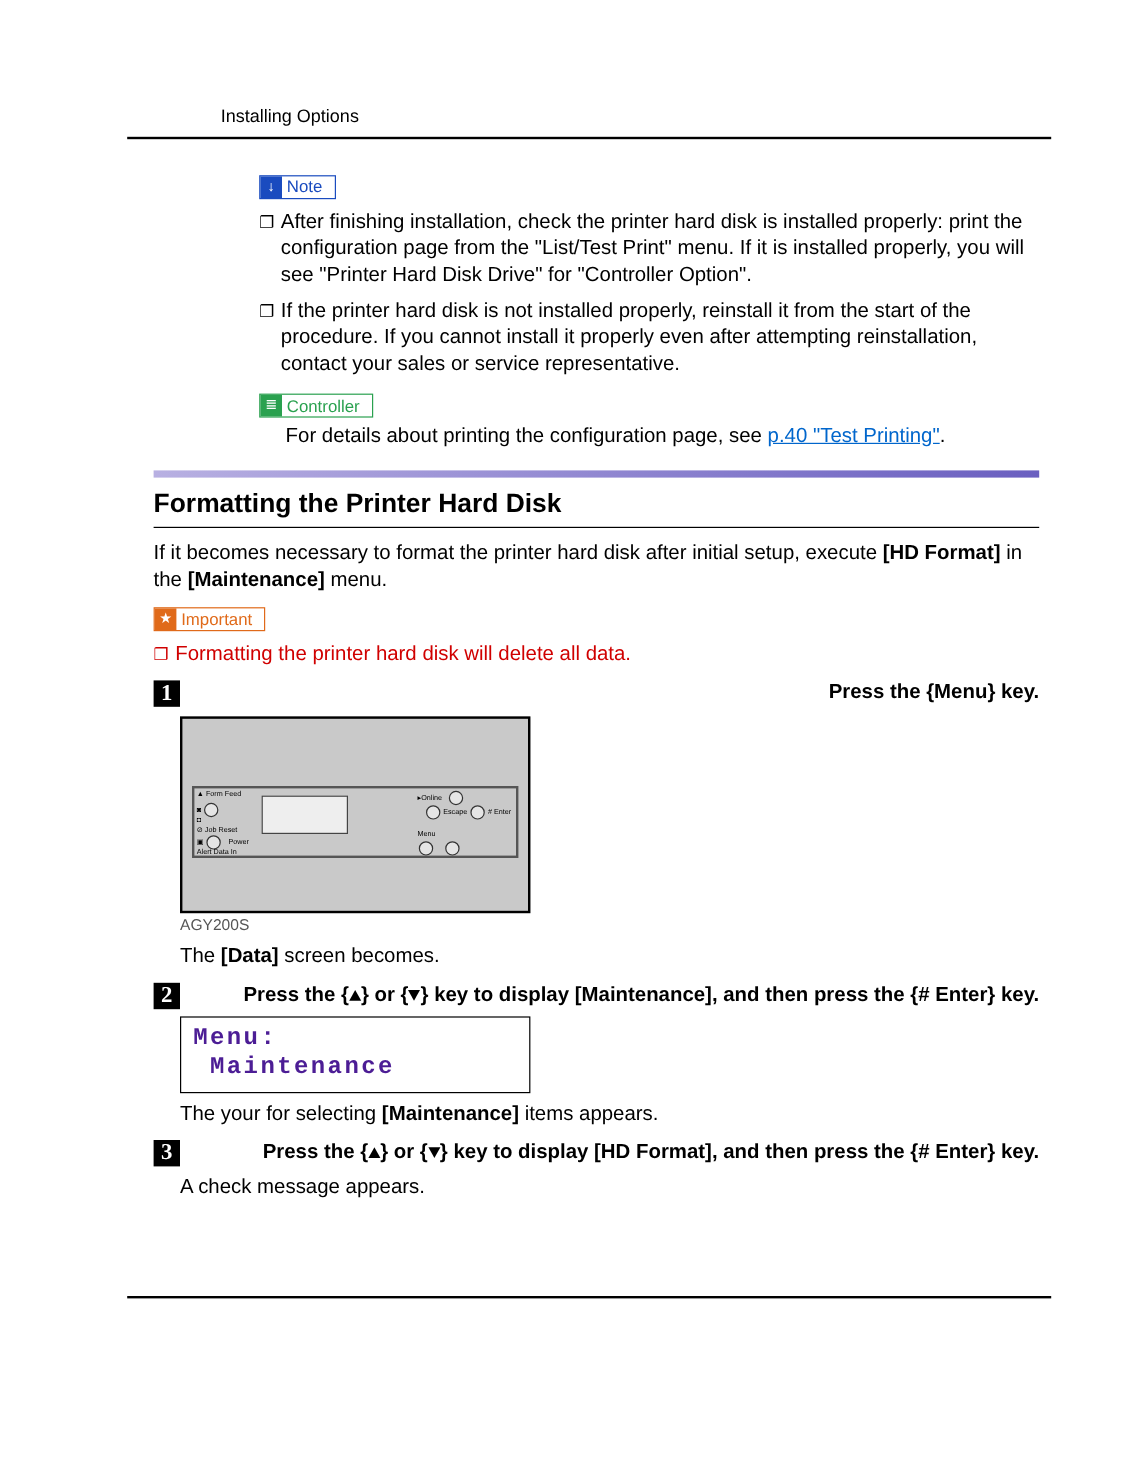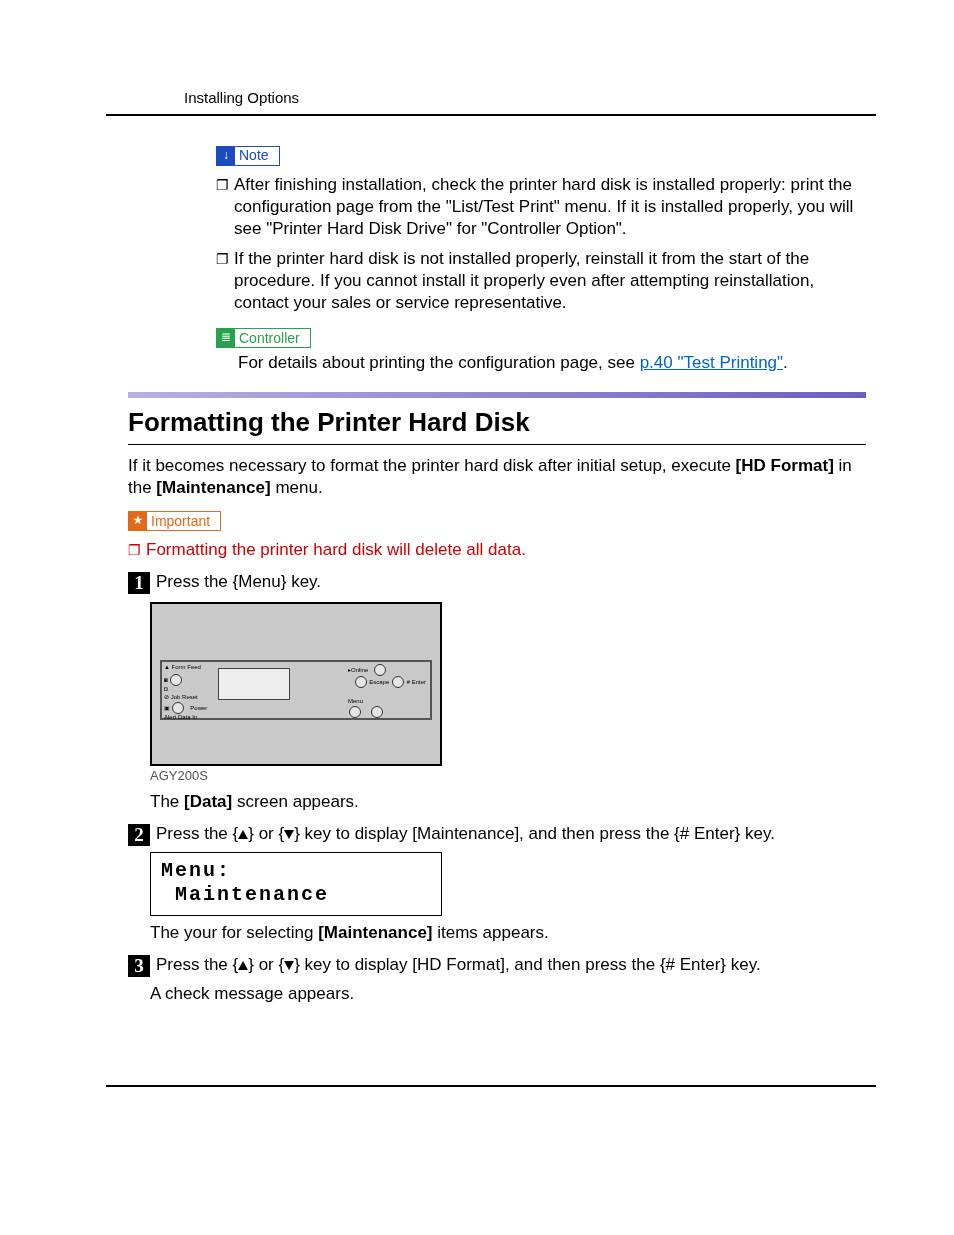--- a/index.html
+++ b/index.html
@@ -74,21 +74,21 @@
   .tag-ref { border-color: #2aa14f; color: #2aa14f; }
   .tag-ref .tag-ic { background: #2aa14f; }
   .tag-imp { border-color: #e06a1a; color: #e06a1a; }
   .tag-imp .tag-ic { background: #e06a1a; }
   .grad-rule {
     height: 6px;
     margin: 18px 0 8px 0;
     background: linear-gradient(to right, #b8b0e2 0%, #6a5fc0 100%);
   }
   h2.section-title {
-    font-size: 26px;
+    font-size: 22px;
     font-weight: bold;
     margin: 4px 0 4px 0;
   }
   .thin-rule {
     border: none;
     border-top: 1px solid #000;
     margin: 2px 0 10px 0;
   }
   .step {
     display: flex;
@@ -105,21 +105,22 @@
     font-weight: bold;
     font-size: 19px;
     display: inline-flex;
     align-items: center;
     justify-content: center;
     margin-right: 6px;
     margin-top: 1px;
   }
   .step-text {
     flex: 1;
-    font-weight: normal;
+    font-weight: bold;
+    text-align: right;
   }
   .keycap {
     font-family: Arial, sans-serif;
   }
   .arrow {
     display:inline-block;
     width:0;height:0;vertical-align:middle;
   }
   .arrow-up { border-left:5px solid transparent;border-right:5px solid transparent;border-bottom:9px solid #000; }
   .arrow-down { border-left:5px solid transparent;border-right:5px solid transparent;border-top:9px solid #000; }
@@ -158,21 +159,21 @@
   }
   .lcd-frame {
     border: 1px solid #000;
     width: 270px;
     margin: 6px 0 6px 22px;
     padding: 6px 10px 8px 10px;
     font-family: "Courier New", monospace;
     font-size: 20px;
     letter-spacing: 2px;
     line-height: 1.2;
-    color: #000000;
+    color: #4c1d95;
     font-weight: bold;
     white-space: pre;
   }
   .body-after {
     margin: 6px 0 0 22px;
   }
   .page-num {
     position: absolute;
     right: 0;
     bottom: -28px;
@@ -263,21 +264,21 @@
           <div style="text-align:left;">▸<span>Online</span> &nbsp; <span class="panel-knob"></span></div>
           <div style="text-align:right;padding-right:2px;"><span class="panel-knob"></span> <span>Escape</span> <span class="panel-knob"></span> <span># Enter</span></div>
           <div style="margin-top:10px;"><span>Menu</span></div>
           <div><span class="panel-knob"></span>&nbsp;&nbsp;&nbsp;&nbsp;&nbsp;<span class="panel-knob"></span></div>
         </div>
       </div>
     </div>
     <div class="fig-id">AGY200S</div>
 
     <div class="body-after">
-      <span>The </span><b>[Data]</b><span> screen appears.</span>
+      <span>The </span><b>[Data]</b><span> screen becomes.</span>
     </div>
 
     
     <div class="step">
       <span class="step-num-box">2</span>
       <span class="step-text">
         <span>Press the </span><span class="keycap">{</span><span class="arrow arrow-up"></span><span class="keycap">}</span><span> or </span><span class="keycap">{</span><span class="arrow arrow-down"></span><span class="keycap">}</span><span> key to display </span><span>[Maintenance]</span><span>, and then press the </span><span class="keycap">{# Enter}</span><span> key.</span>
       </span>
     </div>
 

